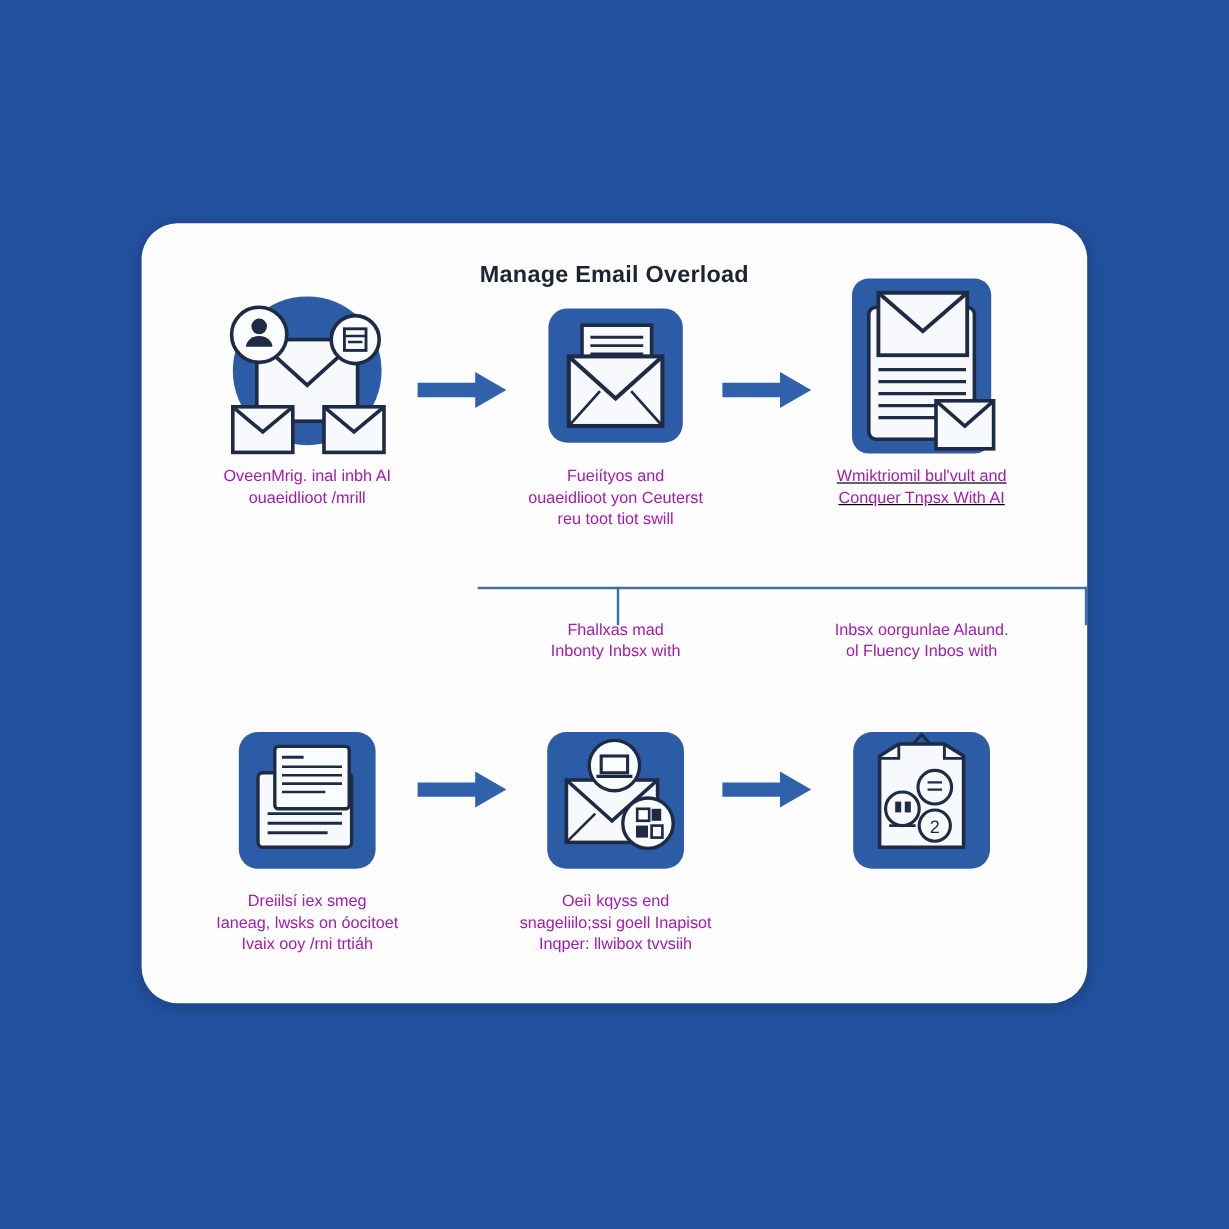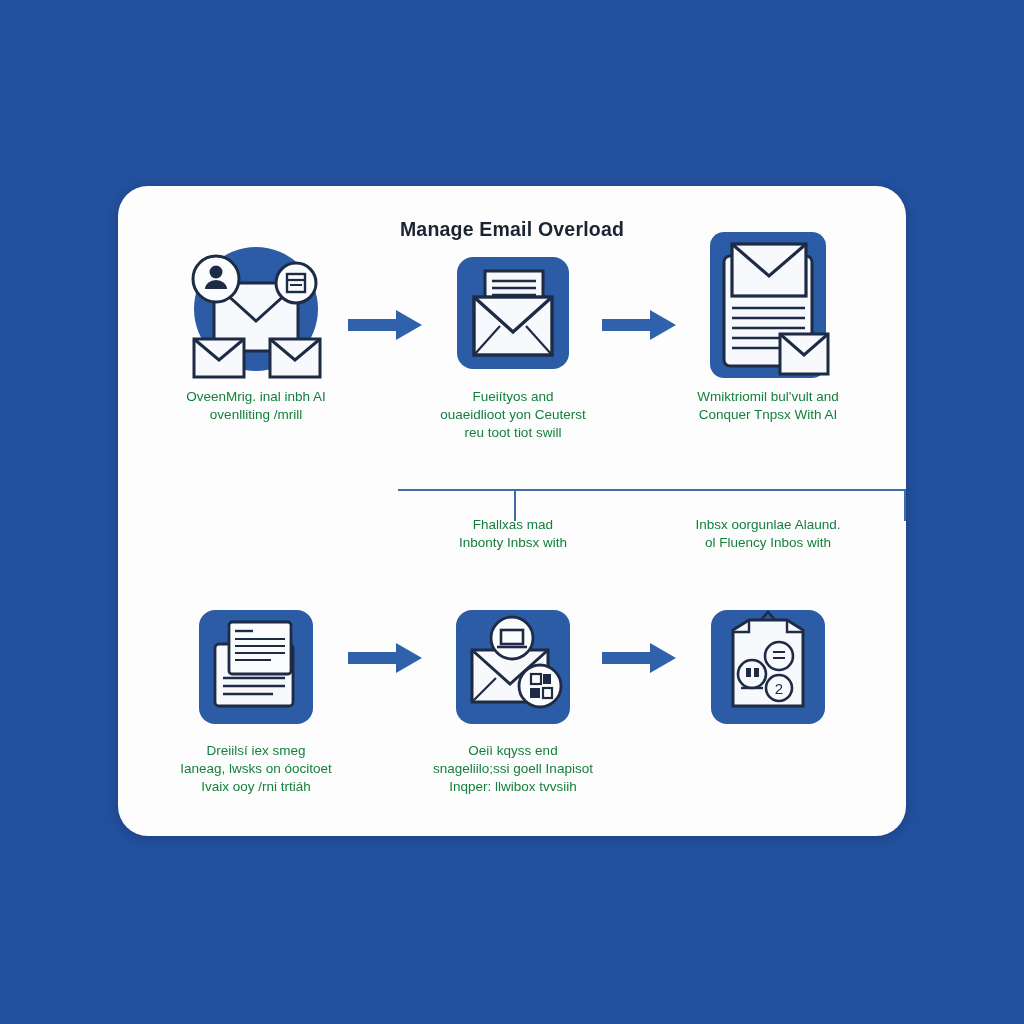--- a/index.html
+++ b/index.html
@@ -53,21 +53,21 @@
   .icon-wrap {
     height: 150px;
     display: flex;
     align-items: center;
     justify-content: center;
   }
   .icon-wrap.short { height: 100px; }
   .caption {
     font-size: 13.5px;
     line-height: 1.35;
-    color: #15803d;
+    color: #a21caf;
     filter: blur(0.35px);
   }
   .caption .l {
     display: block;
     white-space: nowrap;
   }
 
   
   .arrow {
     position: absolute;
@@ -111,21 +111,21 @@
           <line x1="104" y1="42" x2="116" y2="42" stroke="#1d2b45" stroke-width="2"></line>
 
           <rect x="8" y="96" width="50" height="38" fill="#f7f9fc" stroke="#1d2b45" stroke-width="3"></rect>
           <path d="M8 96 L33 117 L58 96" fill="none" stroke="#1d2b45" stroke-width="3"></path>
           <rect x="84" y="96" width="50" height="38" fill="#f7f9fc" stroke="#1d2b45" stroke-width="3"></rect>
           <path d="M84 96 L109 117 L134 96" fill="none" stroke="#1d2b45" stroke-width="3"></path>
         </svg>
       </div>
       <div class="caption">
         <span class="l">OveenMrig. inal inbh AI</span>
-        <span class="l">ovenlliting /mrill</span>
+        <span class="l">ouaeidlioot /mrill</span>
       </div>
     </div>
 
     <div class="arrow" style="left:228px; top:122px;">
       <svg width="78" height="34" viewBox="0 0 78 34">
         <path d="M2 11 L50 11 L50 2 L76 17 L50 32 L50 23 L2 23 Z" fill="#2f62ab"></path>
       </svg>
     </div>
 
     <div class="cell" style="left:295px; top:52px;">
@@ -150,21 +150,21 @@
         <span class="l">reu toot tiot swill</span>
       </div>
     </div>
 
     <div class="arrow" style="left:482px; top:122px;">
       <svg width="78" height="34" viewBox="0 0 78 34">
         <path d="M2 11 L50 11 L50 2 L76 17 L50 32 L50 23 L2 23 Z" fill="#2f62ab"></path>
       </svg>
     </div>
 
-    <div class="cell" style="left:550px; top:38px;">
+    <div class="cell" style="left:550px; top:38px;text-decoration:underline;">
       <div class="icon-wrap" style="height:164px;">
         <svg width="132" height="160" viewBox="0 0 132 160">
           <rect x="8" y="6" width="116" height="146" rx="14" fill="#2d5ca6"></rect>
 
           <rect x="22" y="30" width="88" height="110" rx="6" fill="#f7f9fc" stroke="#1d2b45" stroke-width="3"></rect>
 
           <rect x="30" y="18" width="74" height="52" fill="#f7f9fc" stroke="#1d2b45" stroke-width="3.2"></rect>
           <path d="M30 18 L67 50 L104 18" fill="none" stroke="#1d2b45" stroke-width="3.2"></path>
 
           <line x1="30" y1="82" x2="103" y2="82" stroke="#1d2b45" stroke-width="2.6"></line>

